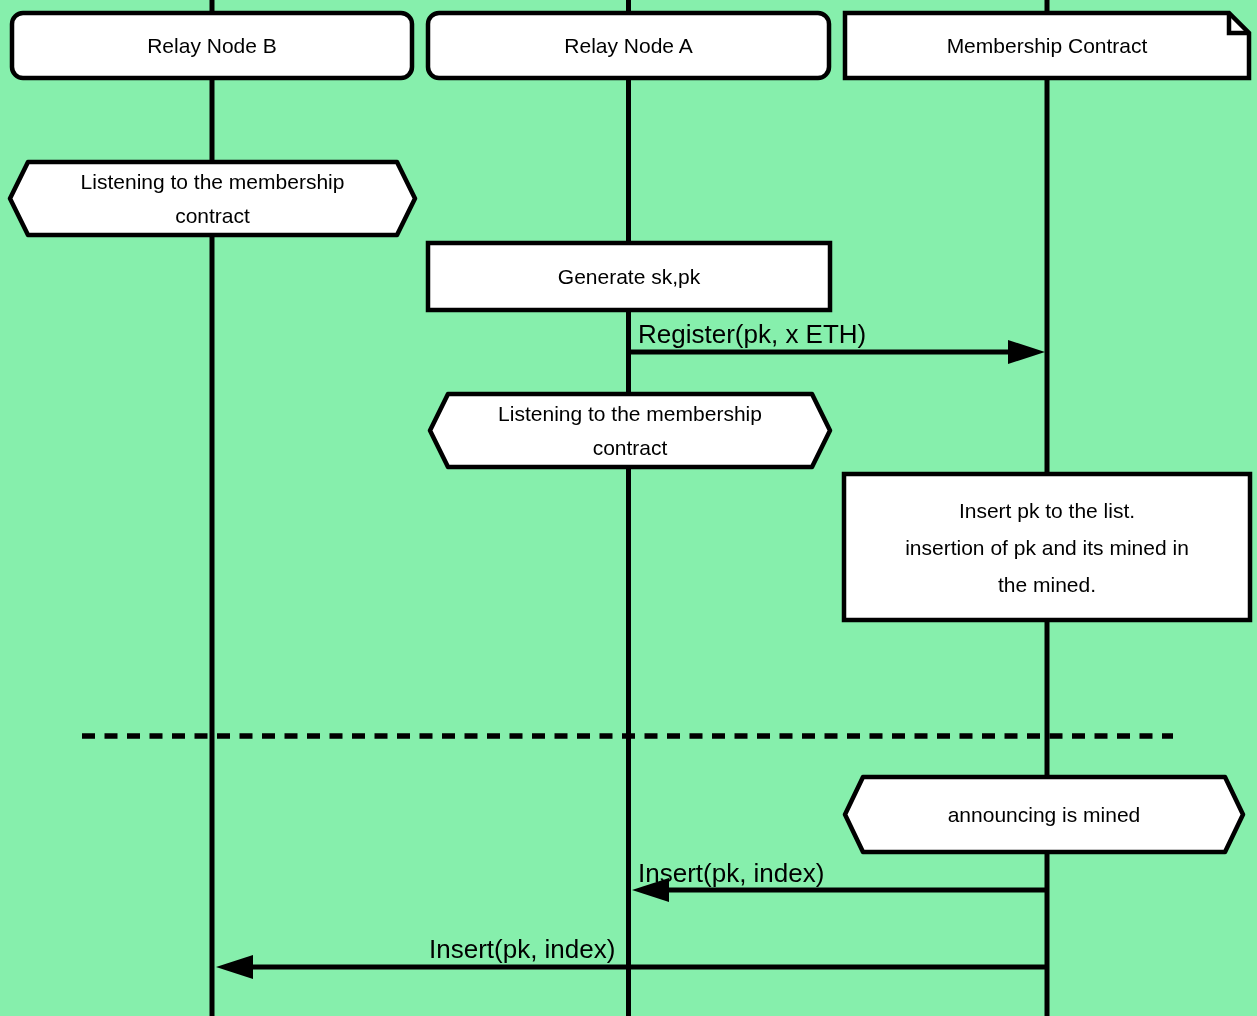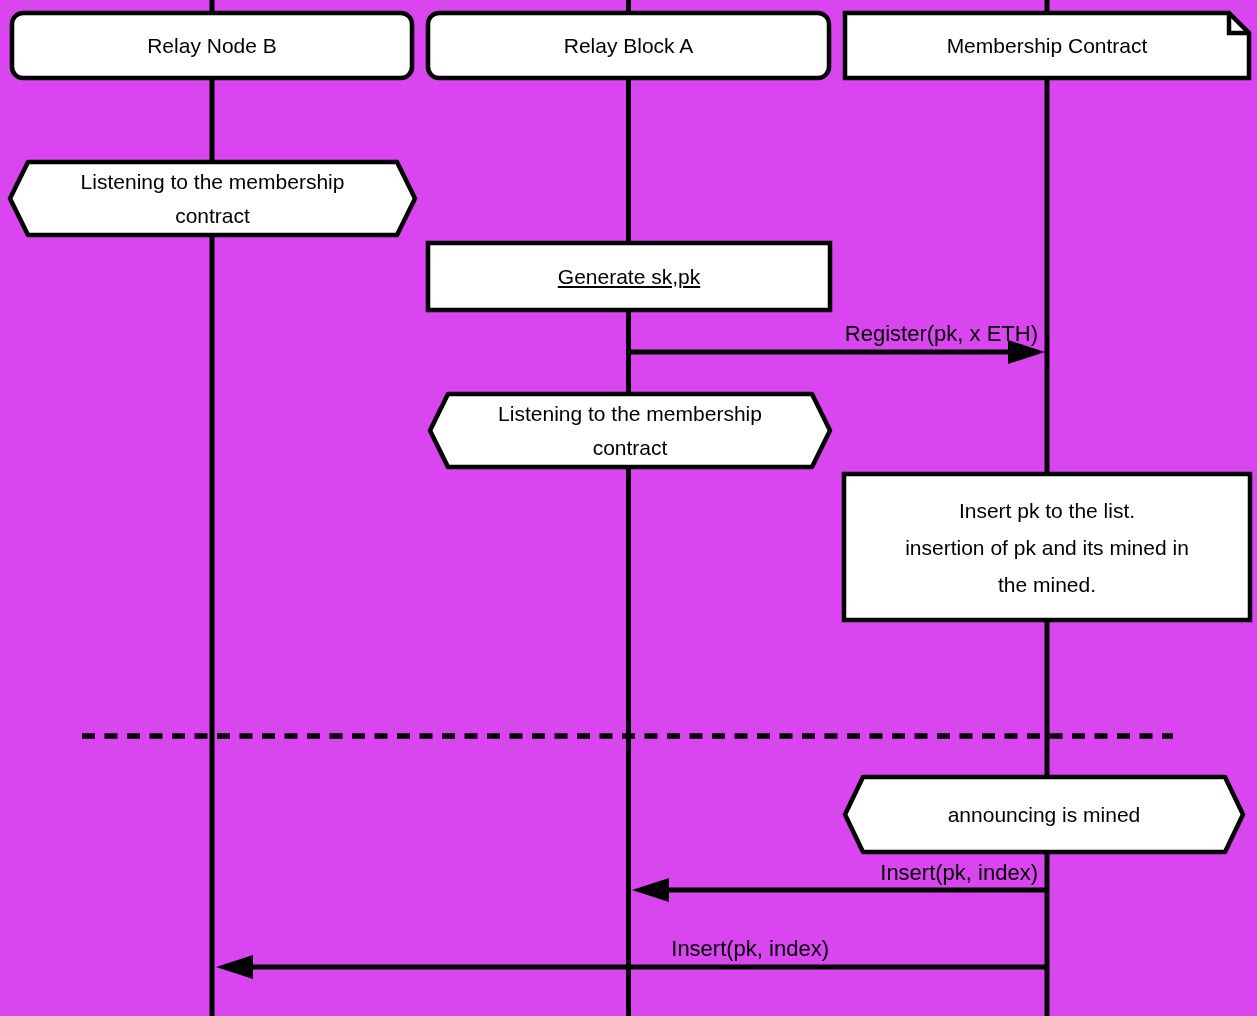--- a/index.html
+++ b/index.html
@@ -4,21 +4,21 @@
 <style>
   html, body {
     margin: 0;
     padding: 0;
     background: #ffffff;
   }
   .canvas {
     position: relative;
     width: 1257px;
     height: 1016px;
-    background: #d946ef;
+    background: #86efac;
     font-family: "Liberation Sans", sans-serif;
     color: #000000;
     overflow: hidden;
   }
   .svg-layer {
     position: absolute;
     left: 0;
     top: 0;
     width: 1257px;
     height: 1016px;
@@ -31,22 +31,22 @@
     justify-content: center;
     text-align: center;
     font-size: 21px;
     line-height: 34px;
     white-space: nowrap;
   }
   .label.single { line-height: 26px; }
   .note-text { line-height: 37px; }
   .msg-label {
     position: absolute;
-    text-align: right;
-    font-size: 22px;
+    text-align: left;
+    font-size: 26px;
     line-height: 26px;
     white-space: nowrap;
   }
 </style>
 </head>
 <body>
 
 <div class="canvas">
 
   <svg class="svg-layer" viewBox="0 0 1257 1016" xmlns="http://www.w3.org/2000/svg">
@@ -84,29 +84,29 @@
       <polygon points="632,890 669,878 669,902" fill="#000"></polygon>
     </g>
 
     <g>
       <line x1="1047" y1="967" x2="251" y2="967" stroke="#000" stroke-width="5"></line>
       <polygon points="216,967 253,955 253,979" fill="#000"></polygon>
     </g>
   </svg>
 
   <div class="label single" style="left:12px; top:13px; width:400px; height:65px;">Relay Node B</div>
-  <div class="label single" style="left:428px; top:13px; width:401px; height:65px;">Relay Block A</div>
+  <div class="label single" style="left:428px; top:13px; width:401px; height:65px;">Relay Node A</div>
   <div class="label single" style="left:845px; top:13px; width:404px; height:65px;">Membership Contract</div>
 
   <div class="label" style="left:10px; top:162px; width:405px; height:73px;">
     <div>Listening to the membership</div>
     <div>contract</div>
   </div>
 
-  <div class="label single" style="left:428px; top:243px; width:402px; height:67px;text-decoration:underline;">Generate sk,pk</div>
+  <div class="label single" style="left:428px; top:243px; width:402px; height:67px;">Generate sk,pk</div>
 
   <div class="msg-label" style="left:638px; top:321px; width:400px;">Register(pk, x ETH)</div>
 
   <div class="label" style="left:430px; top:394px; width:400px; height:73px;">
     <div>Listening to the membership</div>
     <div>contract</div>
   </div>
 
   <div class="label note-text" style="left:844px; top:474px; width:406px; height:146px;align-items:center;">
     <div>Insert pk to the list.</div>

